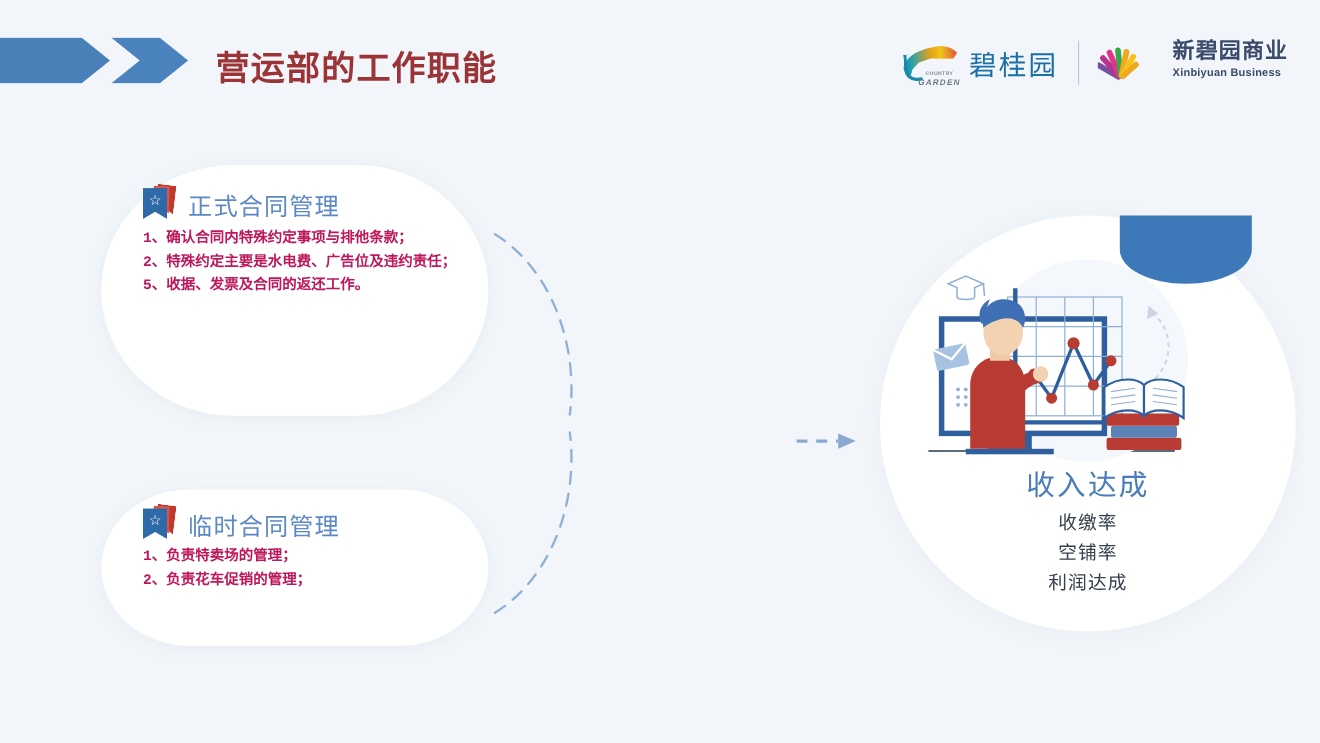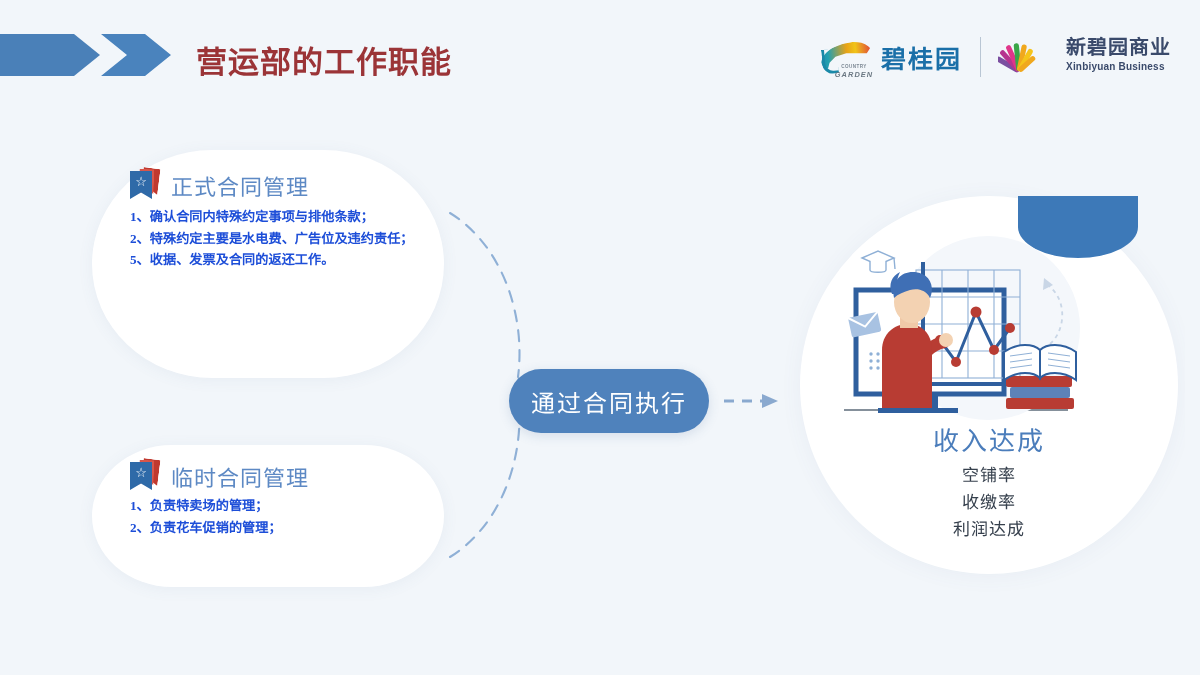--- a/index.html
+++ b/index.html
@@ -50,21 +50,21 @@
   }
   .cg-hook{
     position:absolute;left:4px;top:12px;width:13px;height:22px;
     border:3.4px solid #1a89a8;border-top:none;border-right:none;
     border-radius:0 0 0 11px;transform:rotate(-5deg);
   }
   .cg-sub{position:absolute;left:16px;top:27px;font-size:4.6px;letter-spacing:.4px;color:#7c8894;line-height:1.22;text-align:center;width:40px;font-weight:bold;}
   .cg-sub b{display:block;font-size:7.4px;letter-spacing:1.1px;color:#6b7883;font-style:italic;}
   .cg-name{
     font-family:"Liberation Serif","DejaVu Serif",serif;
-    font-size:25px;font-weight:bold;color:#1a6fa8;letter-spacing:2px;
+    font-size:25px;font-weight:normal;color:#1a6fa8;letter-spacing:2px;
   }
   .logo-div{width:1px;height:40px;background:#b9c6d4;margin:0 17px 0 18px;}
   .logo-xb{display:flex;align-items:flex-start;gap:24px;}
   .xb-mark{position:relative;width:44px;height:40px;}
   .xb-txt{display:flex;flex-direction:column;line-height:1;}
   .xb-cn{font-family:"Liberation Serif","DejaVu Serif",serif;font-size:20px;font-weight:bold;color:#3a4a6b;letter-spacing:1px;}
   .xb-en{font-size:10px;font-weight:bold;color:#3a4a6b;letter-spacing:.2px;margin-top:5px;}
 
   
   .card{
@@ -92,22 +92,22 @@
     position:absolute;left:0;top:3px;width:22px;height:28px;background:#2f6aa8;
     clip-path:polygon(0 0,100% 0,100% 100%,50% 77%,0 100%);
   }
   .bm-star{position:absolute;left:4px;top:7px;width:14px;height:14px;color:#fff;font-size:13px;line-height:14px;text-align:center;}
   .card-title{
     font-family:"Liberation Serif","DejaVu Serif",serif;
     font-size:22px;color:#5d89c4;letter-spacing:1px;white-space:nowrap;
   }
   .card-body{
     position:absolute;left:38px;
-    font-family:Liberation Serif, serif;
-    font-size:13.2px;color:#1d4ed8;line-height:21.5px;font-weight:bold;
+    font-family:Liberation Mono, monospace;
+    font-size:13.2px;color:#be185d;line-height:21.5px;font-weight:bold;
   }
   #card1 .card-body{top:56px;width:290px;}
   #card2 .card-body{top:50px;width:300px;}
   .card-body div{white-space:pre-wrap;}
 
   
   .conn{position:absolute;left:440px;top:205px;width:120px;height:360px;}
   .conn path{fill:none;stroke:#8fb0d6;stroke-width:2.1;stroke-dasharray:11 9;stroke-linecap:round;}
 
   
@@ -240,23 +240,20 @@
         <div class="bm-star">☆</div>
       </div>
       <div class="card-title">临时合同管理</div>
     </div>
     <div class="card-body">
       <div>1、负责特卖场的管理；</div>
       <div>2、负责花车促销的管理；</div>
     </div>
   </div>
 
-  <div class="pill">
-    <span>通过合同执行</span>
-  </div>
 
   <svg class="arrow" viewBox="0 0 58 18">
     <line x1="0" y1="9" x2="38" y2="9" stroke="#8aa9cf" stroke-width="3" stroke-dasharray="10 8"></line>
     <polygon points="38,2 54,9 38,16" fill="#8aa9cf"></polygon>
   </svg>
 
   <div class="big-circle"></div>
   <div class="blue-cap"></div>
 
   <svg class="illus" viewBox="0 0 300 190">
@@ -347,18 +344,18 @@
           <line x1="44" y1="9" x2="66" y2="12"></line>
             <line x1="44" y1="15" x2="66" y2="18"></line>
             <line x1="44" y1="21" x2="66" y2="24"></line>
         </g>
       </g>
     </g>
   </svg>
 
   <div class="res-title">收入达成</div>
   <div class="res-list">
+    <div>收缴率</div>
     <div>空铺率</div>
-    <div>收缴率</div>
     <div>利润达成</div>
   </div>
 
 </div>
 
 </body></html>

